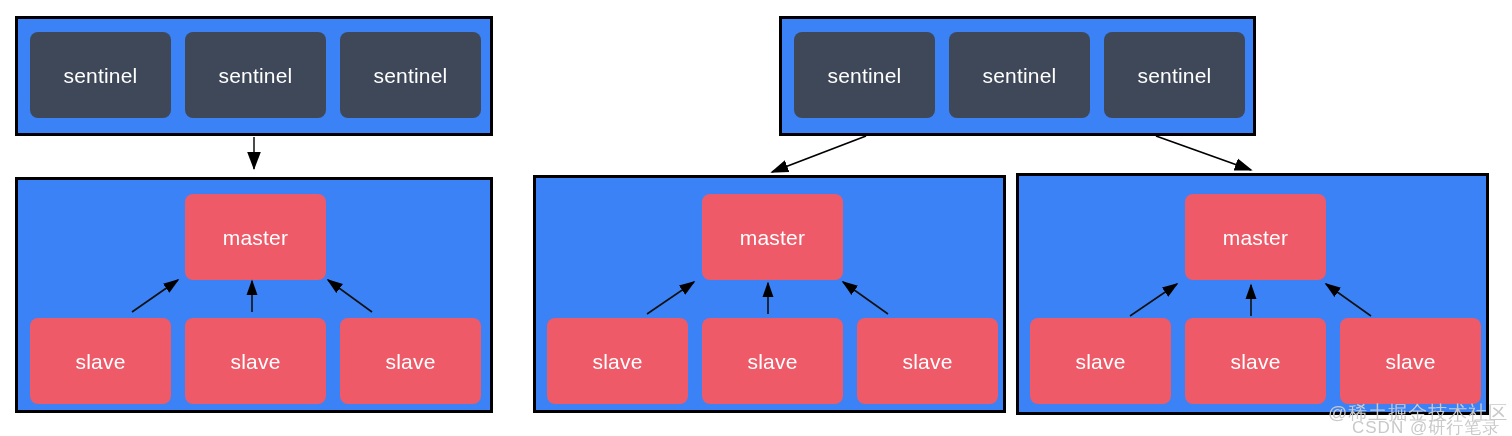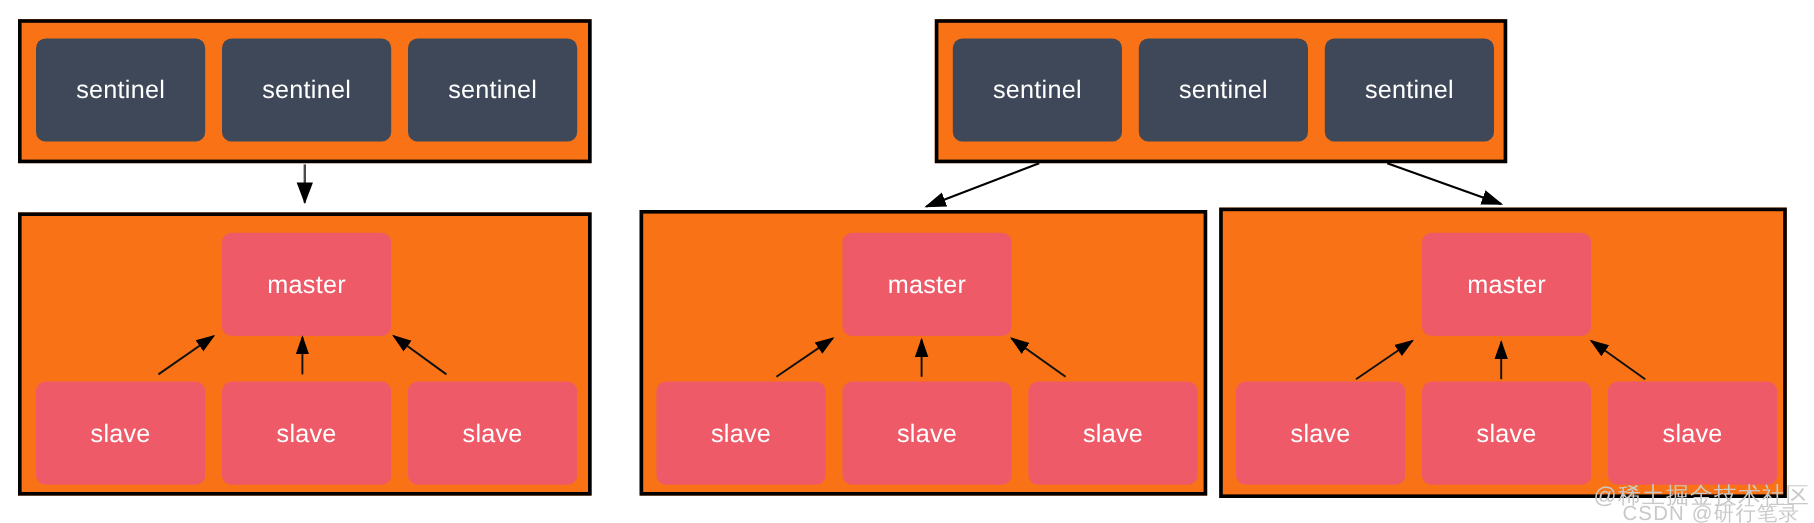--- a/index.html
+++ b/index.html
@@ -14,21 +14,21 @@
     position: relative;
     width: 1512px;
     height: 436px;
     background: #ffffff;
     overflow: hidden;
   }
   .panel {
     position: absolute;
     box-sizing: border-box;
     border: 3px solid #000000;
-    background: #f97316;
+    background: #3b82f6;
   }
   .node {
     position: absolute;
     box-sizing: border-box;
     display: flex;
     align-items: center;
     justify-content: center;
     border-radius: 8px;
     color: #ffffff;
     font-size: 21px;

